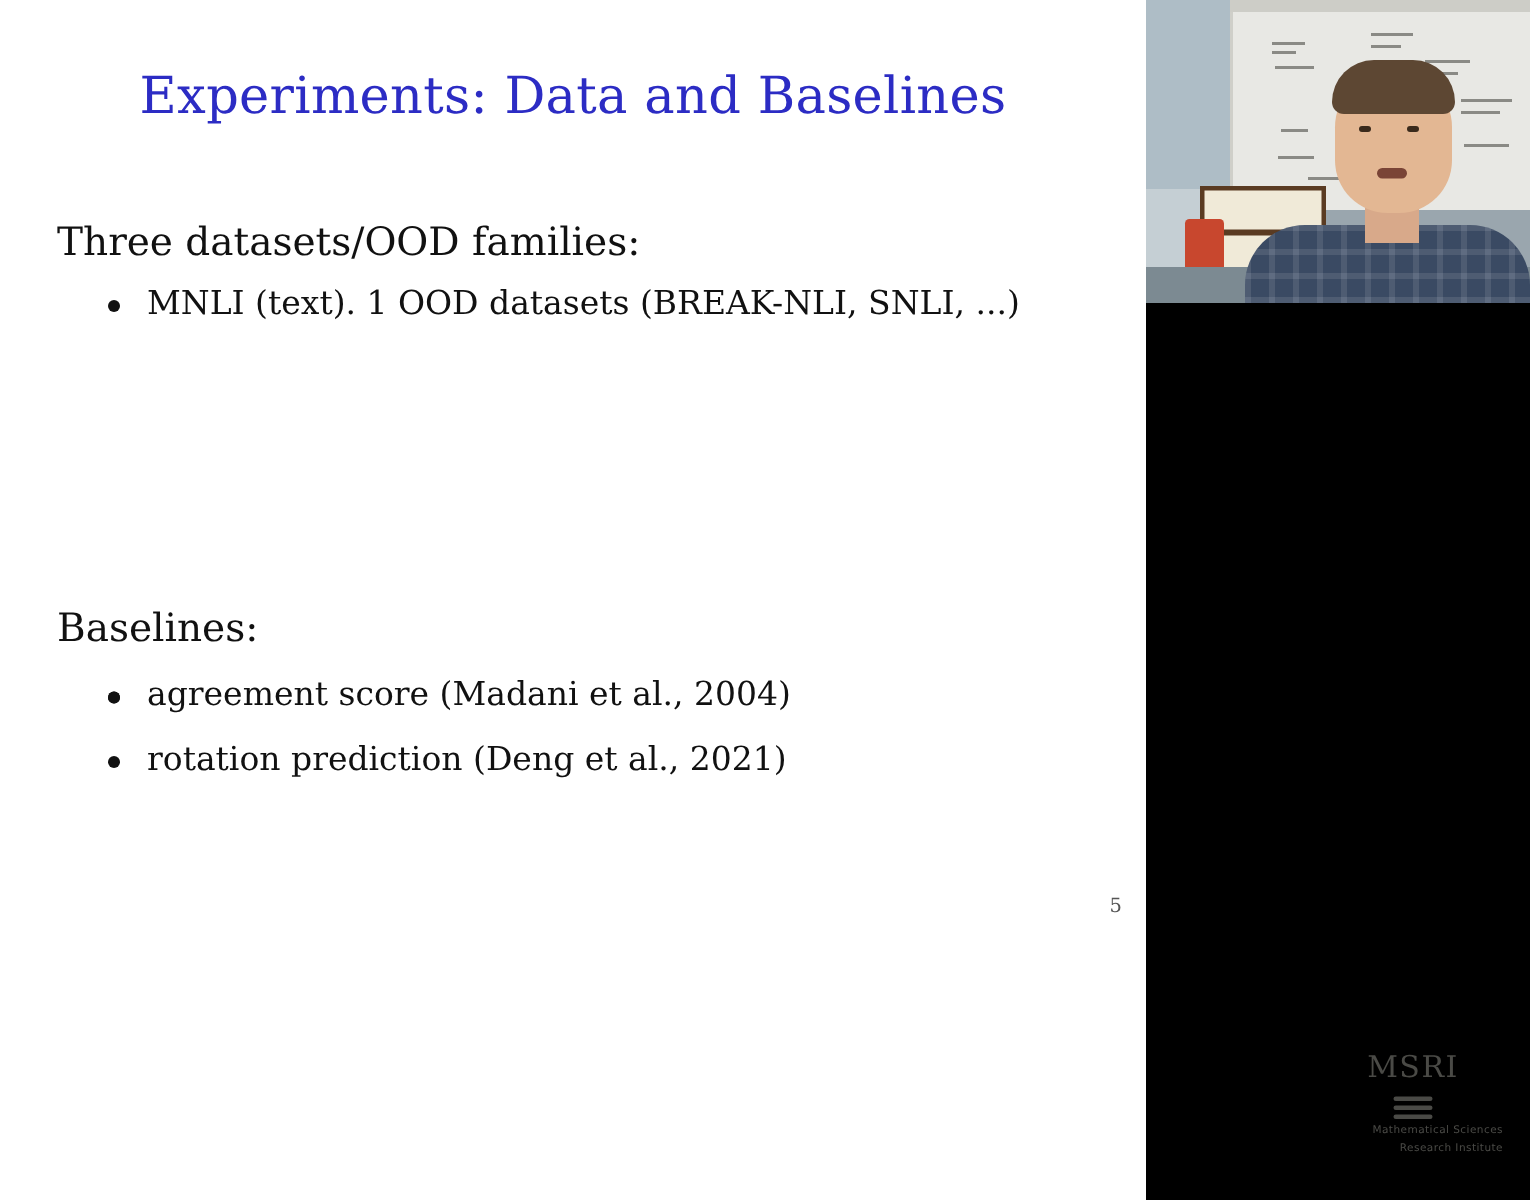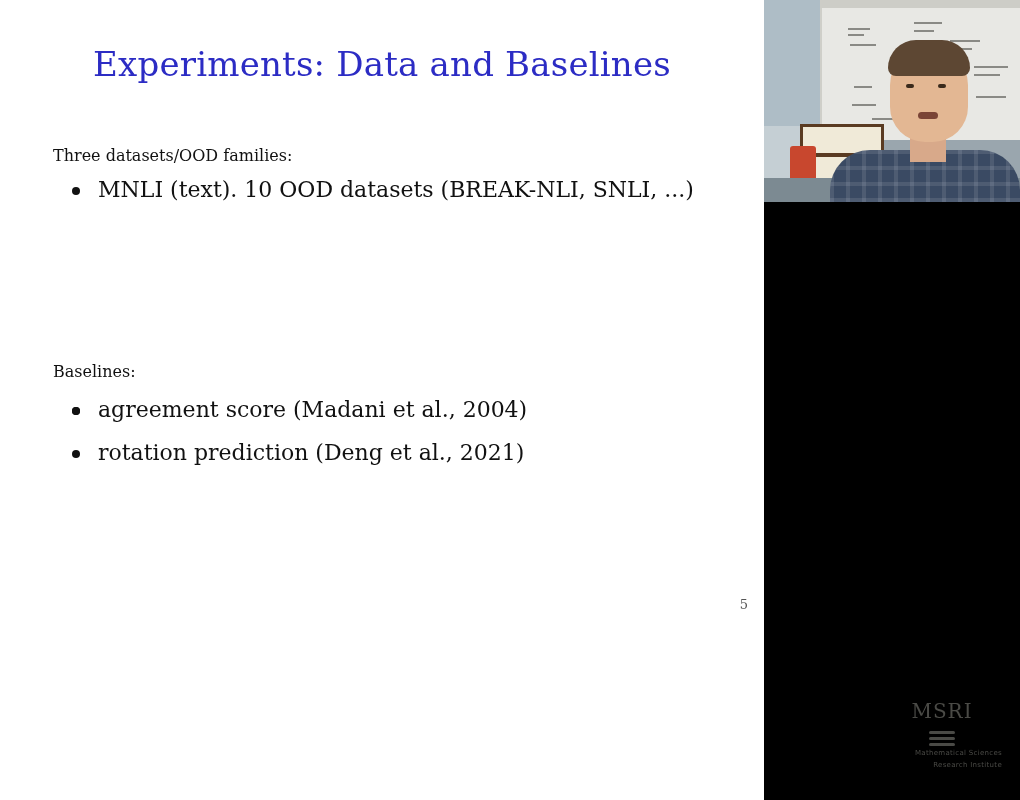--- a/index.html
+++ b/index.html
@@ -52,26 +52,26 @@
 
   .body-block {
     position: absolute;
     left: 30px;
     right: 26px;
     color: #111111;
     font-size: 22px;
     line-height: 1.28;
   }
   .block-one { top: 138px; }
-  .block-two { top: 354px; }
+  .block-two { top: 395px; }
 
   .lead {
-    font-size: 16px;
+    font-size: 26px;
     color: #111;
-    margin: 0 0 10px 15px;
+    margin: 0 0 10px 0;
     font-family: "DejaVu Serif", serif;
   }
   ul.bullets {
     list-style: none;
     margin: 0;
     padding: 0 0 0 30px;
   }
   ul.bullets li {
     position: relative;
     padding-left: 30px;
@@ -315,21 +315,21 @@
   <div class="slide">
     <div class="slide-inner">
 
       <div class="slide-title">Experiments: Data and Baselines</div>
 
       <div class="body-block block-one">
         <p class="lead">Three datasets/OOD families:</p>
         <ul class="bullets">
           <li>
             <span class="dot"></span>
-            <span>MNLI (text).  10 OOD datasets (BREAK-NLI, SNLI, ...)</span>
+            <span>MNLI (text).  1 OOD datasets (BREAK-NLI, SNLI, ...)</span>
           </li>
         </ul>
       </div>
 
       <div class="body-block block-two">
         <p class="lead">Baselines:</p>
         <ul class="bullets">
           <li>
             <span class="dot"></span>
           </li>

